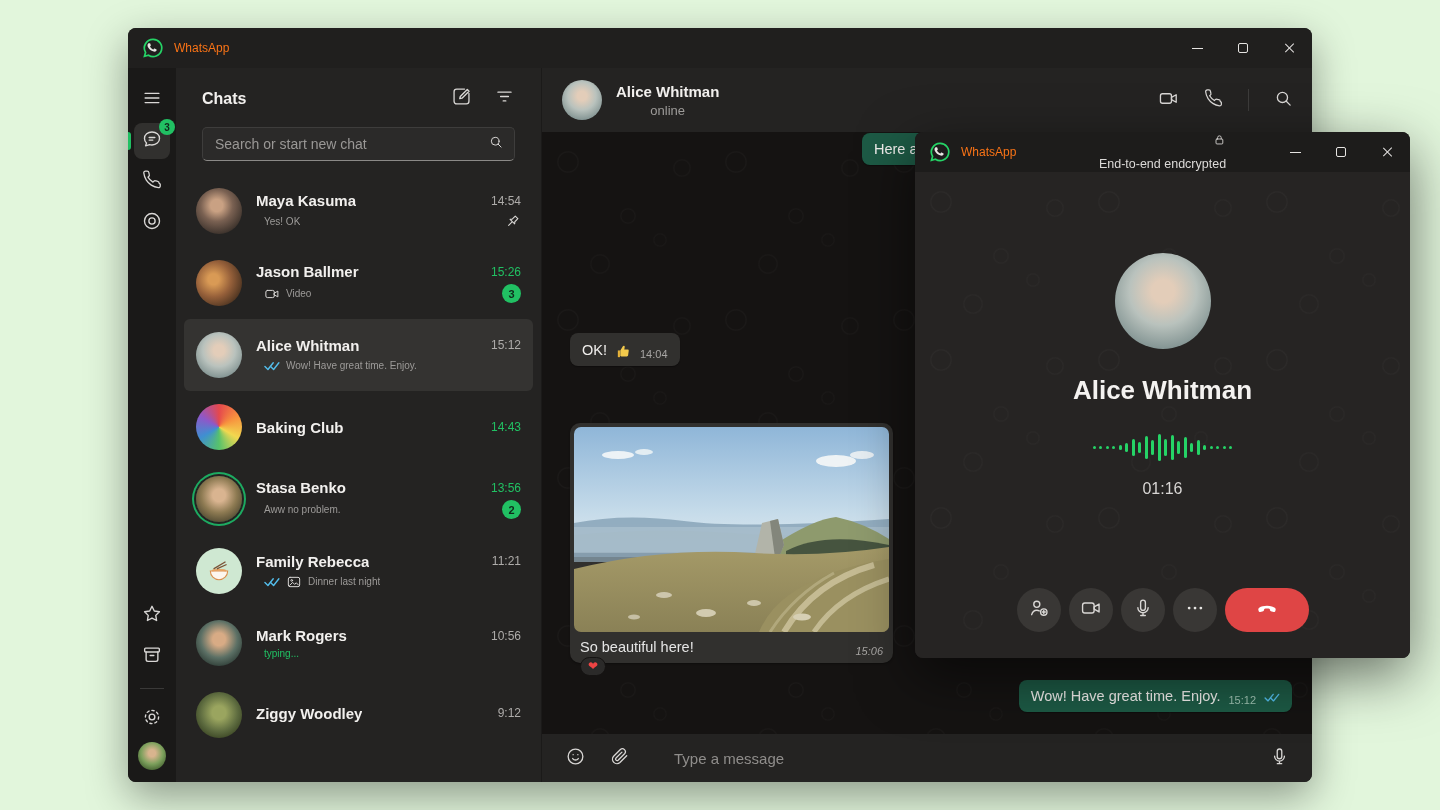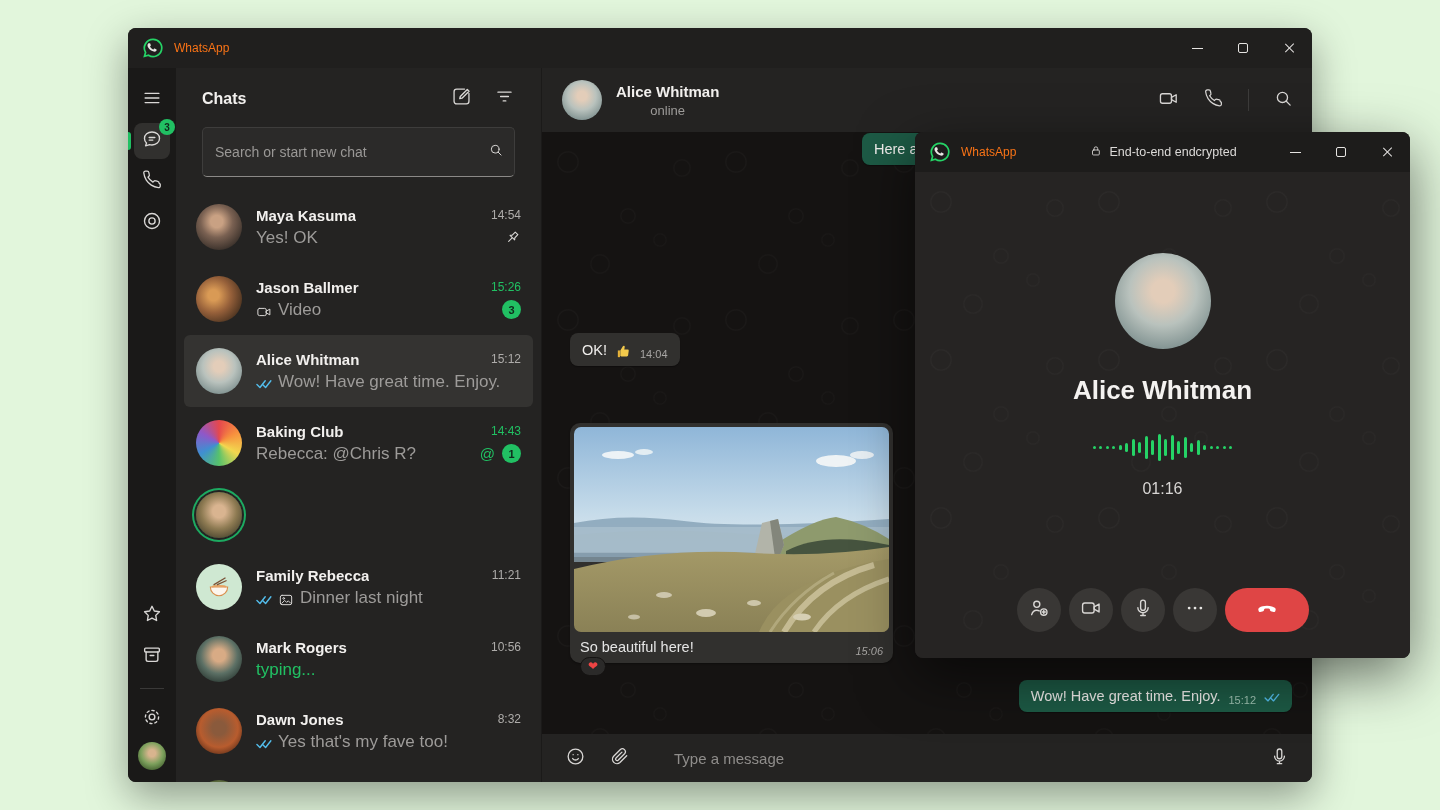--- a/index.html
+++ b/index.html
@@ -40,36 +40,36 @@
   .rail-spacer { flex:1; }
   .rail-divider { width:24px; height:1px; background:#3a3938; margin:8px 0 12px; }
   .rail-avatar { width:28px; height:28px; border-radius:50%; }
 
   
   #chats-panel { width:366px; flex:0 0 366px; background:#242322; display:flex; flex-direction:column; min-height:0; border-right:1px solid #1b1a19; }
   .panel-header { display:flex; align-items:center; padding:18px 26px 14px 26px; }
   .panel-title { font-size:16px; font-weight:700; color:#f2f0ee; }
   .panel-actions { margin-left:auto; display:flex; gap:22px; }
   .panel-actions svg { width:21px; height:21px; }
-  .searchbox { margin:2px 26px 10px; height:50px; background:#2b2a29; border:1px solid #3e3d3c; border-bottom-color:#8b8987;
+  .searchbox { margin:2px 26px 10px; height:34px; background:#2b2a29; border:1px solid #3e3d3c; border-bottom-color:#8b8987;
                border-radius:5px; display:flex; align-items:center; padding:0 10px 0 12px; }
   .searchbox input { flex:1; background:transparent; border:none; outline:none; color:#e6e4e2; font-size:14px; font-family:inherit; }
   .searchbox input::placeholder { color:#9a9896; }
   .searchbox svg { width:16px; height:16px; }
   #chat-list { flex:1; overflow:hidden; padding:4px 8px 0; }
   .chat-row { height:72px; display:flex; align-items:center; padding:0 12px 0 12px; border-radius:6px; }
   .chat-row.selected { background:#343331; }
   .chat-avatar { width:46px; height:46px; border-radius:50%; flex:0 0 46px; position:relative; }
   .chat-avatar.ring { box-shadow:0 0 0 2px #242322, 0 0 0 4px #1daa61; }
   .chat-main { flex:1; min-width:0; margin-left:14px; display:flex; flex-direction:column; gap:4px; }
   .chat-top,.chat-bottom { display:flex; align-items:center; }
   .chat-name { font-size:15px; font-weight:700; color:#f2f0ee; white-space:nowrap; overflow:hidden; }
   .chat-time { margin-left:auto; font-size:12px; color:#aeacaa; padding-left:8px; }
   .chat-time.unread { color:#21c063; }
-  .chat-preview { font-size:17px; color:#9d9b99; white-space:nowrap; overflow:hidden; display:flex; align-items:flex-end; gap:6px; min-width:0; }
+  .chat-preview { font-size:10px; color:#9d9b99; white-space:nowrap; overflow:hidden; display:flex; align-items:center; gap:6px; min-width:0;margin-left:8px; }
   .chat-preview.typing { color:#21c063; }
   .chat-preview svg { width:16px; height:16px; flex:0 0 auto; }
   .chat-meta { margin-left:auto; display:flex; align-items:center; gap:7px; padding-left:8px; }
   .badge { min-width:19px; height:19px; border-radius:10px; background:#21c063; color:#10291c; font-size:11px; font-weight:700;
            display:flex; align-items:center; justify-content:center; padding:0 5px; }
   .mention { color:#21c063; font-size:15px; font-weight:400; }
   .pin-icon svg,.chat-meta svg { width:17px; height:17px; }
 
   
   #chat-area { flex:1; display:flex; flex-direction:column; min-width:0; }
@@ -107,21 +107,21 @@
               padding:2px 7px 3px; font-size:12px; line-height:1; color:#ef4444; }
 
   #composer { height:48px; flex:0 0 48px; background:#242322; display:flex; align-items:center; padding:0 16px; gap:10px; }
   .composer-btn { width:34px; height:34px; display:flex; align-items:center; justify-content:center; }
   .composer-btn svg { width:21px; height:21px; }
   #composer input { flex:1; background:transparent; border:none; outline:none; color:#fca5a5; font-size:15px; font-family:inherit; margin-left:28px; }
   #composer input::placeholder { color:#8f8d8b; }
 
   
   #call-window .titlebar { background:#1d1c1b; }
-  .enc-label { position:absolute; left:50%; transform:translateX(-50%); display:flex; align-items:center; gap:7px; font-size:12.5px; color:#dcdad8; }
+  .enc-label { position:absolute; left:50%; transform:translateX(-50%); display:flex; align-items:flex-end; gap:7px; font-size:12.5px; color:#dcdad8;flex-direction:column; }
   .enc-label svg { width:14px; height:14px; }
   #call-body { flex:1; position:relative; background-color:#262423;
     background-image:
       radial-gradient(circle at 26px 30px, transparent 9px, rgba(255,255,255,.03) 10px, transparent 11.5px),
       radial-gradient(circle at 86px 84px, transparent 6px, rgba(255,255,255,.024) 7px, transparent 8.5px),
       radial-gradient(circle at 140px 36px, transparent 7px, rgba(255,255,255,.027) 8px, transparent 9.5px),
       radial-gradient(circle at 58px 132px, transparent 8px, rgba(255,255,255,.027) 9px, transparent 10.5px),
       radial-gradient(circle at 118px 108px, transparent 5px, rgba(255,255,255,.022) 6px, transparent 7.5px);
     background-size:168px 158px;
     display:flex; flex-direction:column; align-items:center; }
@@ -309,33 +309,38 @@
               </div>
             </div>
           </div>
           <div class="chat-row">
             <div class="chat-avatar av-baking"></div>
             <div class="chat-main">
               <div class="chat-top">
                 <span class="chat-name">Baking Club</span>
                 <span class="chat-time unread">14:43</span>
               </div>
+            </div>
+          </div>
+          <div class="chat-row">
+            <div class="chat-avatar av-stasa ring"></div>
+            <div class="chat-main">
+              <div class="chat-top">
+                <span class="chat-name">Stasa Benko</span>
+                <span class="chat-time unread">13:56</span>
+              </div>
               <div class="chat-bottom">
                 <span class="chat-preview">
-                  <span style="overflow: hidden; text-overflow: ellipsis;">Rebecca: @Chris R?</span>
+                  <span style="overflow: hidden; text-overflow: ellipsis;">Aww no problem.</span>
                 </span>
                 <span class="chat-meta">
-                  <span class="mention">@</span>
-                  <span class="badge">1</span>
-                </span>
-              </div>
-            </div>
-          </div>
-          <div class="chat-row">
-            <div class="chat-avatar av-stasa ring"></div>
+                  <span class="badge">2</span>
+                </span>
+              </div>
+            </div>
           </div>
           <div class="chat-row">
             <div class="chat-avatar av-family">
               <svg viewBox="0 0 24 24" width="26" height="26">
                 <path d="M4 12h16a8 8 0 0 1-16 0z" fill="#fdf6ee" stroke="#d98f4e" stroke-width="1"></path>
                 <path d="M5.5 12c1.5-1.5 11.5-1.5 13 0" stroke="#e8a15f" stroke-width="1.6" fill="none"></path>
                 <path d="M7 10L18 3.5M10 10l9-4" stroke="#7a5236" stroke-width="1.2"></path>
               </svg>
             </div>
             <div class="chat-main">
@@ -367,41 +372,20 @@
           <div class="chat-row">
             <div class="chat-avatar av-mark"></div>
             <div class="chat-main">
               <div class="chat-top">
                 <span class="chat-name">Mark Rogers</span>
                 <span class="chat-time">10:56</span>
               </div>
               <div class="chat-bottom">
                 <span class="chat-preview typing">
                   <span style="overflow: hidden; text-overflow: ellipsis;">typing...</span>
-                </span>
-                <span class="chat-meta"></span>
-              </div>
-            </div>
-          </div>
-          <div class="chat-row">
-            <div class="chat-avatar av-dawn"></div>
-            <div class="chat-main">
-              <div class="chat-top">
-                <span class="chat-name">Dawn Jones</span>
-                <span class="chat-time">8:32</span>
-              </div>
-              <div class="chat-bottom">
-                <span class="chat-preview">
-                  <span style="display: flex;">
-                    <svg viewBox="0 0 17 12" fill="none" stroke="#53bdeb" stroke-width="1.5" stroke-linecap="round" stroke-linejoin="round">
-                      <path d="M1 6.5 4.2 9.7 9.8 2.6"></path>
-                      <path d="M7 6.5 10.2 9.7 15.8 2.6"></path>
-                    </svg>
-                  </span>
-                  <span style="overflow: hidden; text-overflow: ellipsis;">Yes that's my fave too!</span>
                 </span>
                 <span class="chat-meta"></span>
               </div>
             </div>
           </div>
           <div class="chat-row">
             <div class="chat-avatar av-ziggy"></div>
             <div class="chat-main">
               <div class="chat-top">
                 <span class="chat-name">Ziggy Woodley</span>

